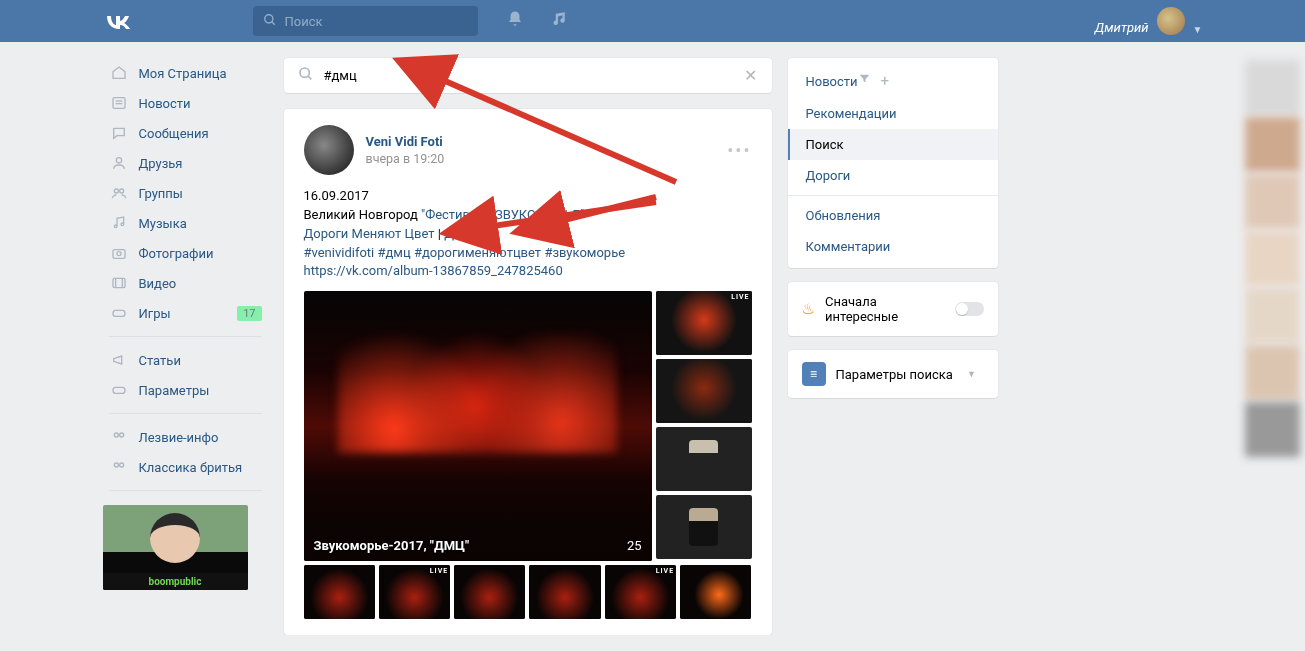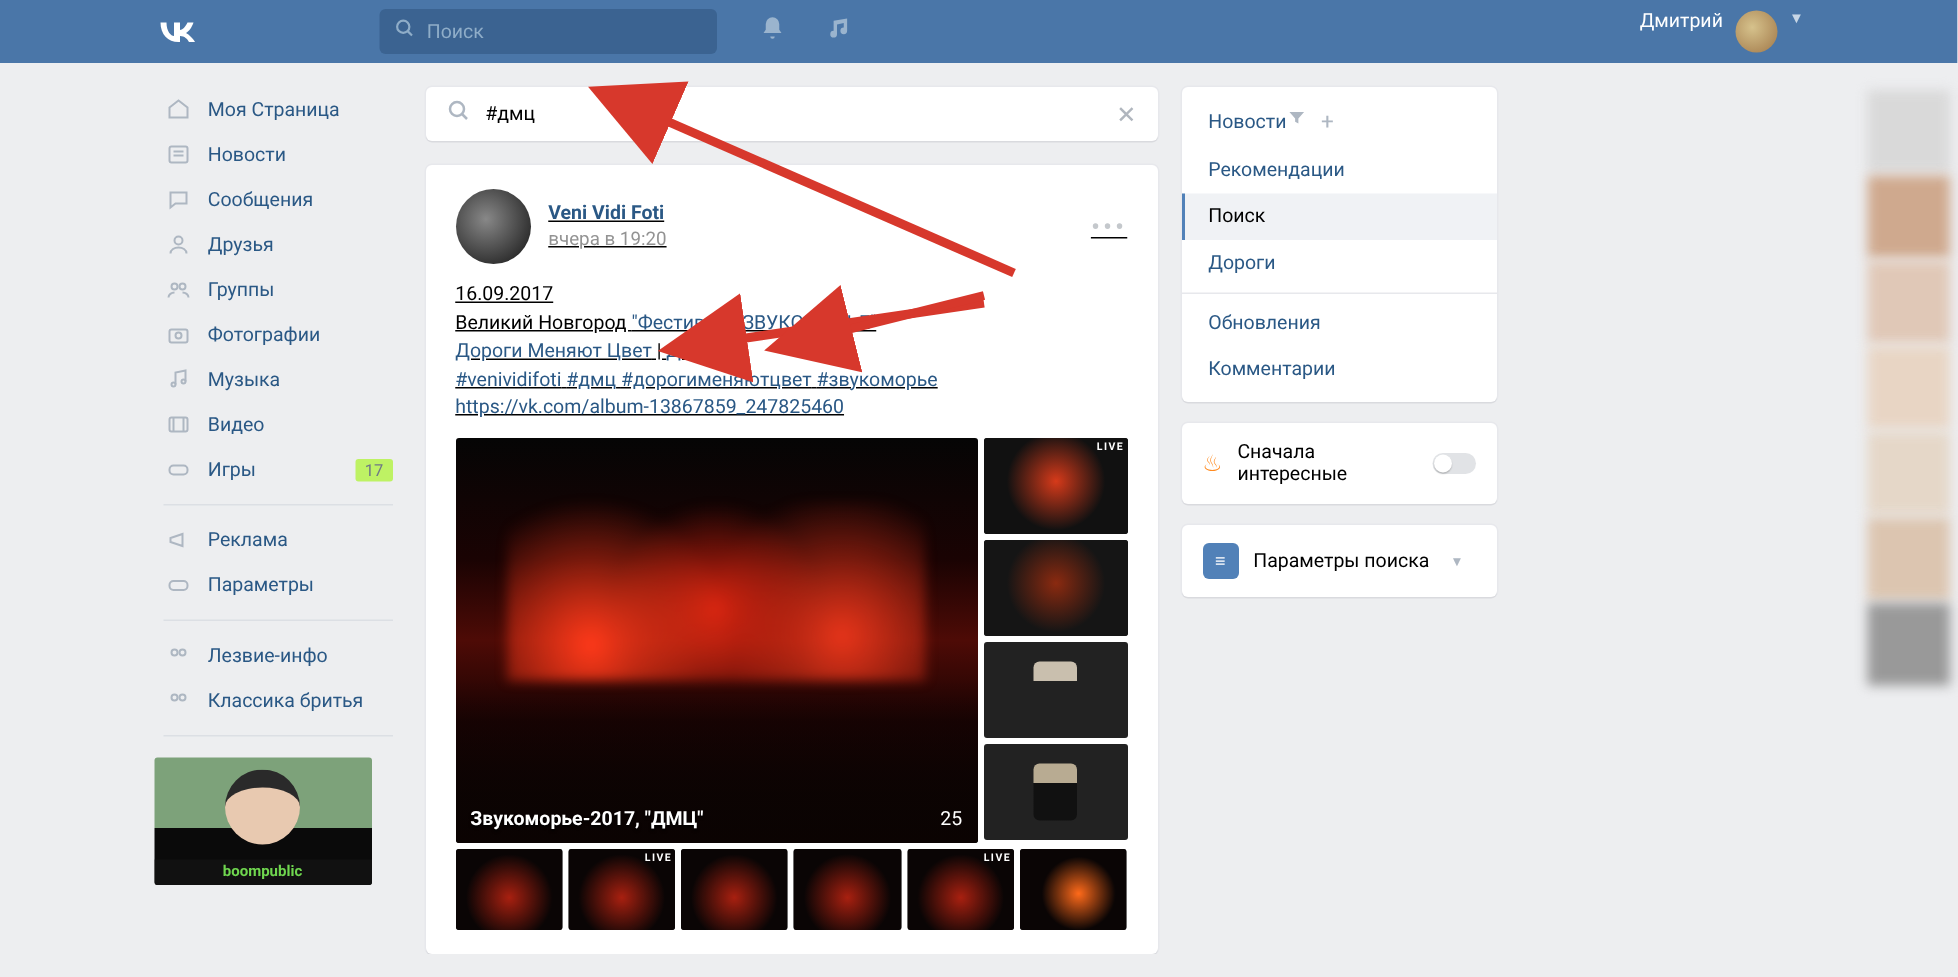--- a/index.html
+++ b/index.html
@@ -6,41 +6,41 @@
   body{background:#edeef0;color:#000;font-size:13px;}
   a{color:#2a5885;text-decoration:none;}
   
   .hdr{background:#4a76a8;height:42px;display:flex;align-items:center;padding:0 16px;}
   .hdr-inner{display:flex;align-items:center;width:1100px;margin:0 auto;}
   .logo{color:#fff;font-weight:700;font-size:22px;width:150px;}
   .hdr-search{background:#3b6391;border-radius:4px;height:30px;width:225px;display:flex;align-items:center;padding:0 10px;color:#8fadc8;}
   .hdr-search input{background:transparent;border:none;outline:none;color:#fff;font-size:13px;margin-left:8px;width:170px;}
   .hdr-search input::placeholder{color:#8fadc8;}
   .hdr-icons{display:flex;gap:28px;margin-left:28px;color:#c7d6e6;font-size:17px;}
-  .hdr-user{margin-left:auto;display:flex;align-items:flex-start;gap:8px;color:#fff;font-size:13px;}
+  .hdr-user{margin-left:auto;display:flex;align-items:flex-end;gap:8px;color:#fff;font-size:13px;font-style:italic;}
   .avatar{width:28px;height:28px;border-radius:50%;background:radial-gradient(circle at 40% 40%,#d6c28c,#a07748);}
   .caret{color:#c7d6e6;font-size:10px;}
   
   .wrap{width:1100px;margin:0 auto;display:flex;gap:16px;padding-top:16px;align-items:flex-start;}
   
   .nav{width:165px;flex-shrink:0;}
   .nav-item{display:flex;align-items:center;gap:10px;padding:5px 6px;color:#2a5885;font-size:13px;border-radius:3px;}
   .nav-icon{width:20px;height:20px;color:#aeb7c2;display:flex;align-items:center;justify-content:center;font-size:15px;}
-  .nav-badge{margin-left:auto;background:#bef264;color:#6f7985;font-size:11px;padding:1px 6px;border-radius:2px;}
+  .nav-badge{margin-left:auto;background:#86efac;color:#6f7985;font-size:11px;padding:1px 6px;border-radius:2px;}
   .nav-sep{height:1px;background:#dcdfe4;margin:8px 6px;}
   .promo{margin-top:14px;width:145px;}
   .promo-img{width:145px;height:85px;background:linear-gradient(to bottom,#7da27a 55%,#0a0a0a 55%);border-radius:2px;position:relative;overflow:hidden;}
   .promo-guy{position:absolute;left:50%;top:8px;transform:translateX(-50%);width:50px;height:50px;border-radius:50%;background:#e8c9b0;border-top:12px solid #2a2a2a;}
   .promo-bar{position:absolute;bottom:0;left:0;right:0;background:#111;color:#6fd64f;font-size:10px;font-weight:700;text-align:center;padding:3px;}
   
   .feed{width:488px;flex-shrink:0;}
   .search-box{background:#fff;border-radius:4px;box-shadow:0 1px 0 rgba(0,0,0,.06),0 0 0 1px #e7e8ec;display:flex;align-items:center;padding:8px 14px;margin-bottom:16px;}
   .search-box input{border:none;outline:none;font-size:13px;width:100%;margin-left:10px;}
   .search-clear{color:#b0b6be;font-size:16px;cursor:pointer;}
-  .post{background:#fff;border-radius:4px;box-shadow:0 1px 0 rgba(0,0,0,.06),0 0 0 1px #e7e8ec;padding:16px 20px;text-decoration:underline;}
+  .post{background:#fff;border-radius:4px;box-shadow:0 1px 0 rgba(0,0,0,.06),0 0 0 1px #e7e8ec;padding:16px 20px;}
   .post-head{display:flex;align-items:center;gap:12px;}
   .post-ava{width:50px;height:50px;border-radius:50%;background:radial-gradient(circle at 40% 40%,#888,#111);}
   .post-author{color:#2a5885;font-weight:700;font-size:13px;}
   .post-time{color:#939393;font-size:12.5px;margin-top:2px;}
   .post-dots{margin-left:auto;color:#c4c8cc;font-size:18px;letter-spacing:2px;cursor:pointer;}
   .post-body{margin-top:12px;font-size:13px;line-height:1.45;}
   .gallery{display:flex;gap:4px;margin-top:10px;}
   .big-photo{width:408px;height:270px;background:linear-gradient(to bottom,#050505 0%,#1a0303 30%,#4e0b06 50%,#1a0303 70%,#050505 100%);position:relative;border-radius:2px;overflow:hidden;}
   .smoke{position:absolute;bottom:40%;left:10%;right:10%;height:120px;background:radial-gradient(circle at 20% 80%,#ff3a1a 0%,transparent 40%),radial-gradient(circle at 50% 60%,#d62410 0%,transparent 45%),radial-gradient(circle at 80% 75%,#e6351a 0%,transparent 40%);filter:blur(4px);}
   .crowd{position:absolute;bottom:0;left:0;right:0;height:40%;background:linear-gradient(to top,#0b0302,rgba(11,3,2,0));}    
@@ -154,39 +154,39 @@
             <circle cx="8" cy="9" r="3"></circle>
             <circle cx="16" cy="9" r="3"></circle>
             <path d="M2 20c0-3 3-5 6-5M22 20c0-3-3-5-6-5"></path>
           </svg>
         </span>
         <span>Группы</span>
       </a>
     <a class="nav-item">
         <span class="nav-icon">
           <svg width="16" height="16" viewBox="0 0 24 24" fill="none" stroke="#aeb7c2" stroke-width="2">
-            <rect x="3" y="7" width="18" height="13" rx="2"></rect>
-            <circle cx="12" cy="13" r="3"></circle>
-          </svg>
-        </span>
-        <span>Фотографии</span>
-      </a>
-    <a class="nav-item">
-        <span class="nav-icon">
-          <svg width="16" height="16" viewBox="0 0 24 24" fill="none" stroke="#aeb7c2" stroke-width="2">
             <path d="M9 17V5l10-2v11"></path>
             <circle cx="7" cy="17" r="2"></circle>
             <circle cx="17" cy="14" r="2"></circle>
           </svg>
         </span>
         <span>Музыка</span>
       </a>
     <a class="nav-item">
         <span class="nav-icon">
           <svg width="16" height="16" viewBox="0 0 24 24" fill="none" stroke="#aeb7c2" stroke-width="2">
+            <rect x="3" y="7" width="18" height="13" rx="2"></rect>
+            <circle cx="12" cy="13" r="3"></circle>
+          </svg>
+        </span>
+        <span>Фотографии</span>
+      </a>
+    <a class="nav-item">
+        <span class="nav-icon">
+          <svg width="16" height="16" viewBox="0 0 24 24" fill="none" stroke="#aeb7c2" stroke-width="2">
             <rect x="3" y="5" width="18" height="14" rx="2"></rect>
             <line x1="7" y1="5" x2="7" y2="19"></line>
             <line x1="17" y1="5" x2="17" y2="19"></line>
           </svg>
         </span>
         <span>Видео</span>
       </a>
     <a class="nav-item">
         <span class="nav-icon">
           <svg width="16" height="16" viewBox="0 0 24 24" fill="none" stroke="#aeb7c2" stroke-width="2">
@@ -196,21 +196,21 @@
         <span>Игры</span>
         <span class="nav-badge">17</span>
       </a>
     <div class="nav-sep"></div>
     <a class="nav-item">
         <span class="nav-icon">
           <svg width="16" height="16" viewBox="0 0 24 24" fill="none" stroke="#aeb7c2" stroke-width="2">
             <path d="M4 10v4l12 4V6z"></path>
           </svg>
         </span>
-        <span>Реклама</span>
+        <span>Статьи</span>
       </a>
     <a class="nav-item">
         <span class="nav-icon">
           <svg width="16" height="16" viewBox="0 0 24 24" fill="none" stroke="#aeb7c2" stroke-width="2">
             <rect x="3" y="8" width="18" height="9" rx="4"></rect>
           </svg>
         </span>
         <span>Параметры</span>
       </a>
     <div class="nav-sep"></div>

